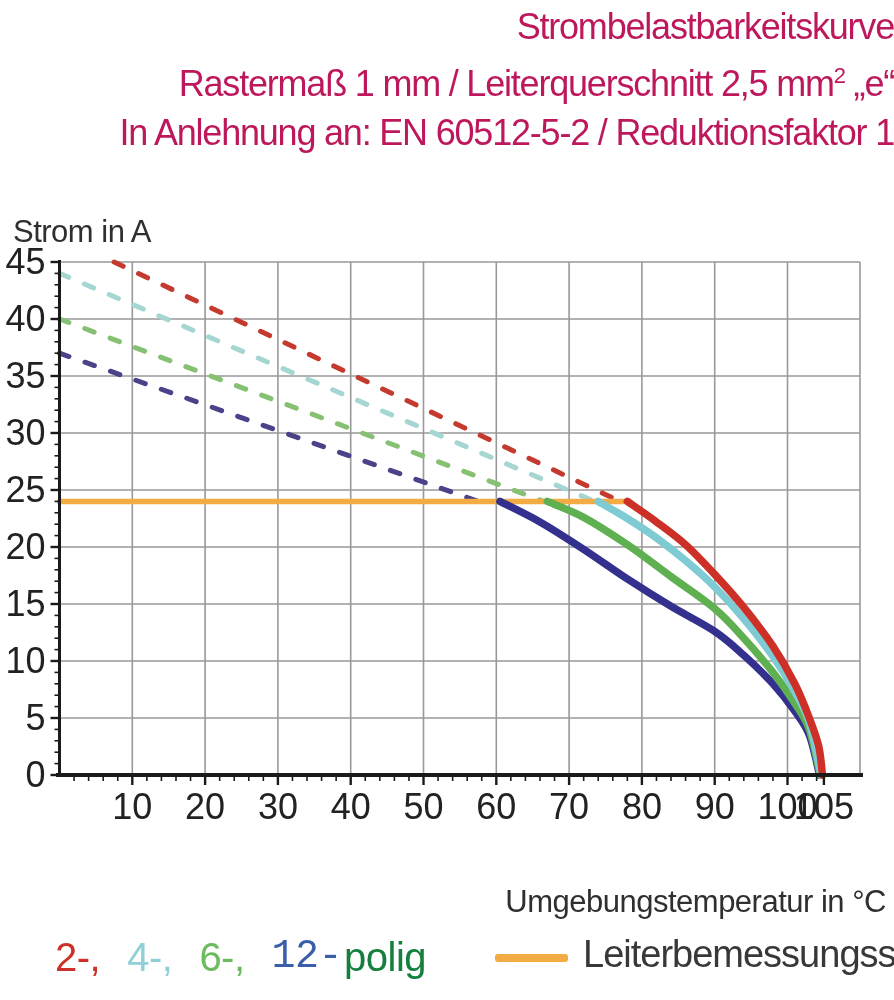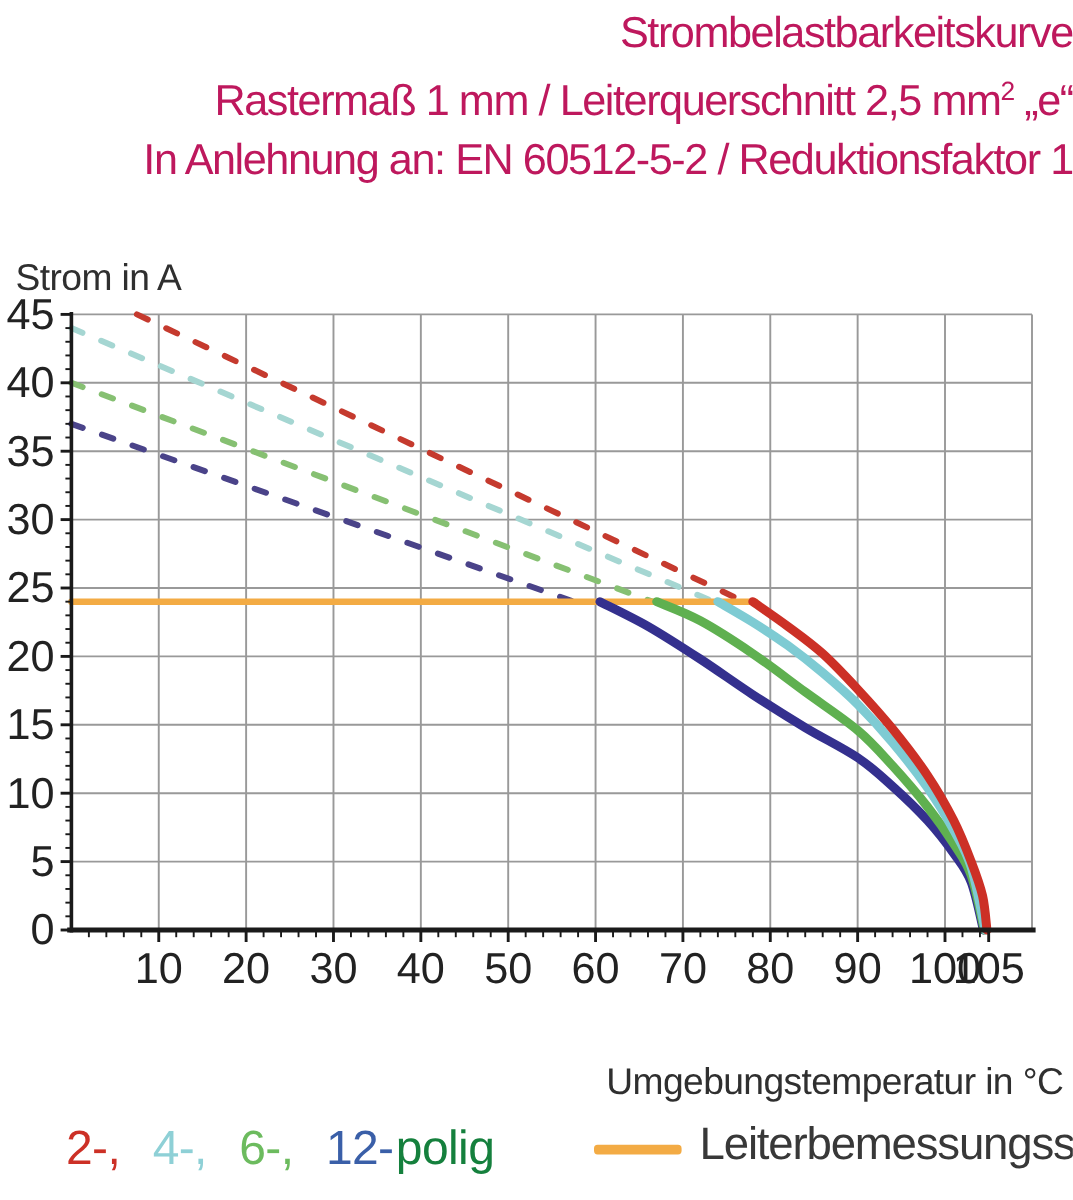--- a/index.html
+++ b/index.html
@@ -200,21 +200,21 @@
       <text x="45.5" y="141" text-anchor="end" font-size="36" fill="#222222">40</text>
       <text x="45.5" y="84" text-anchor="end" font-size="36" fill="#222222">45</text>
     </svg>
 
   <div class="x-axis-title">Umgebungstemperatur in °C</div>
 
   <div class="legend-poles" id="legend-poles">
       <span class="pole" style="color: rgb(204, 48, 38);">2-,</span>
       <span class="pole" style="color: rgb(142, 208, 214);">4-,</span>
       <span class="pole" style="color: rgb(108, 187, 94);">6-,</span>
-      <span class="pole last" style="color: rgb(58, 95, 168);">12-</span>
+      <span class="pole last" style="color: rgb(58, 95, 168); font-family: Liberation Mono, monospace;">12-</span>
       <span class="suffix">polig</span>
     </div>
 
   <div class="legend-rated">
     <div class="rated-swatch" id="rated-swatch" style="background: rgb(243, 171, 68);"></div>
     <div class="rated-label">Leiterbemessungsstrom</div>
   </div>
 
 </div>
 

